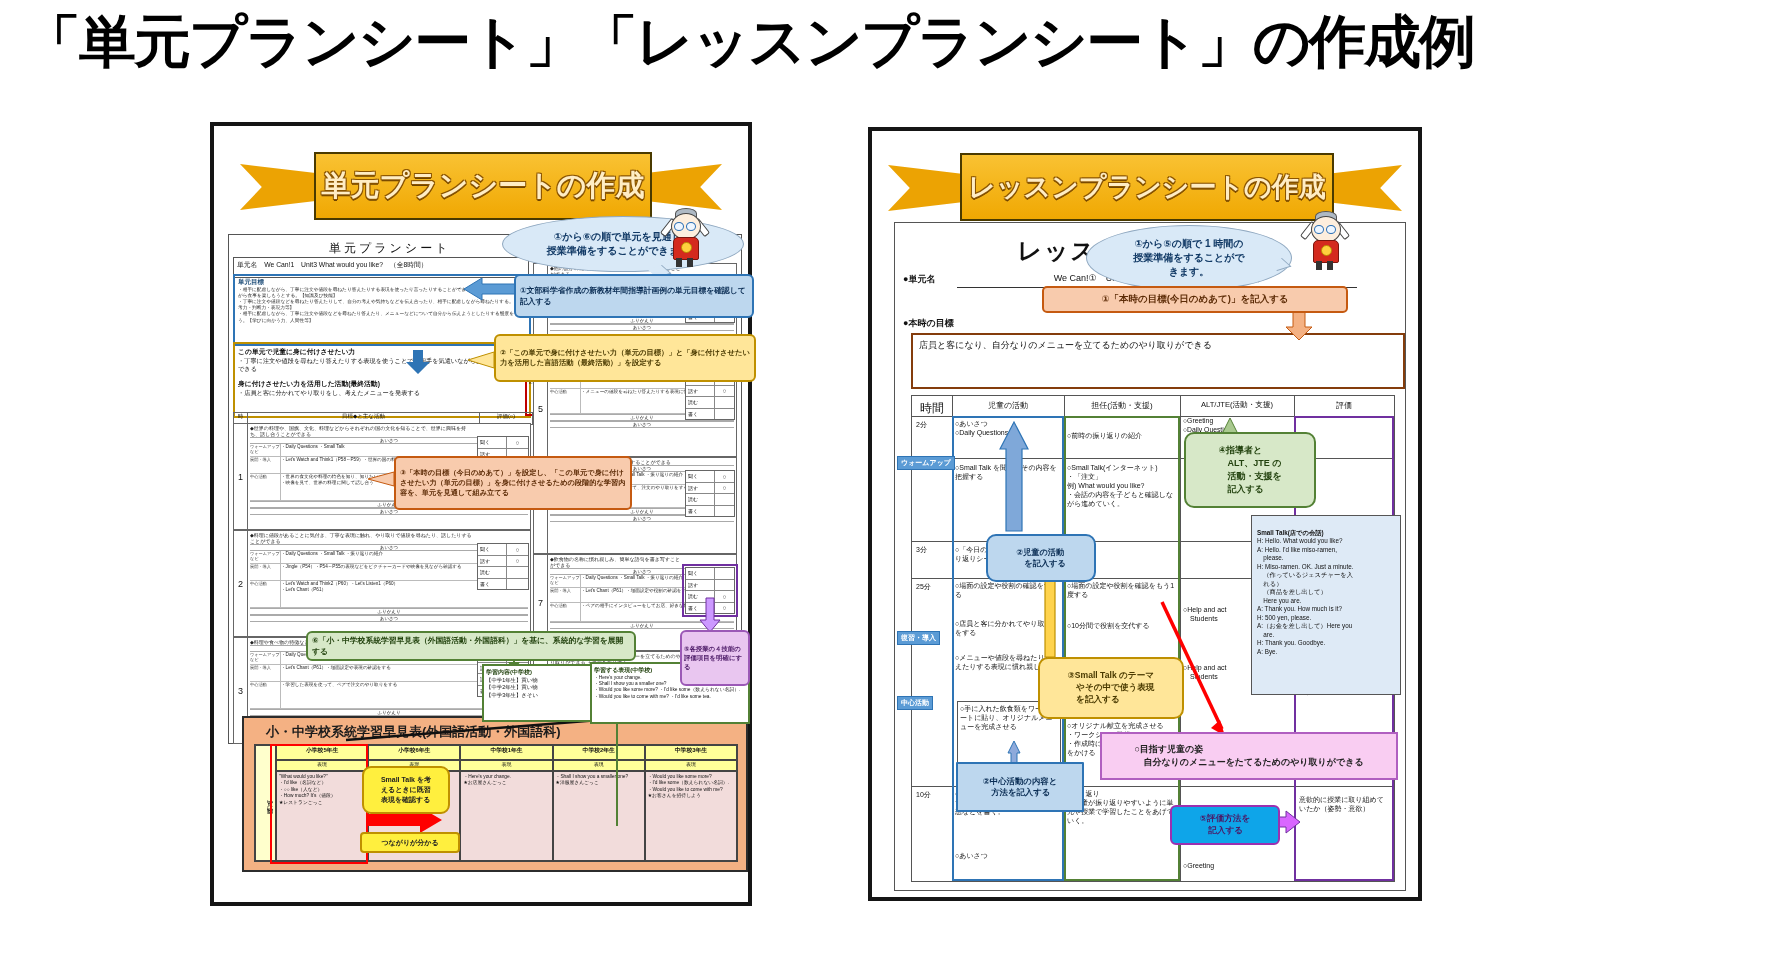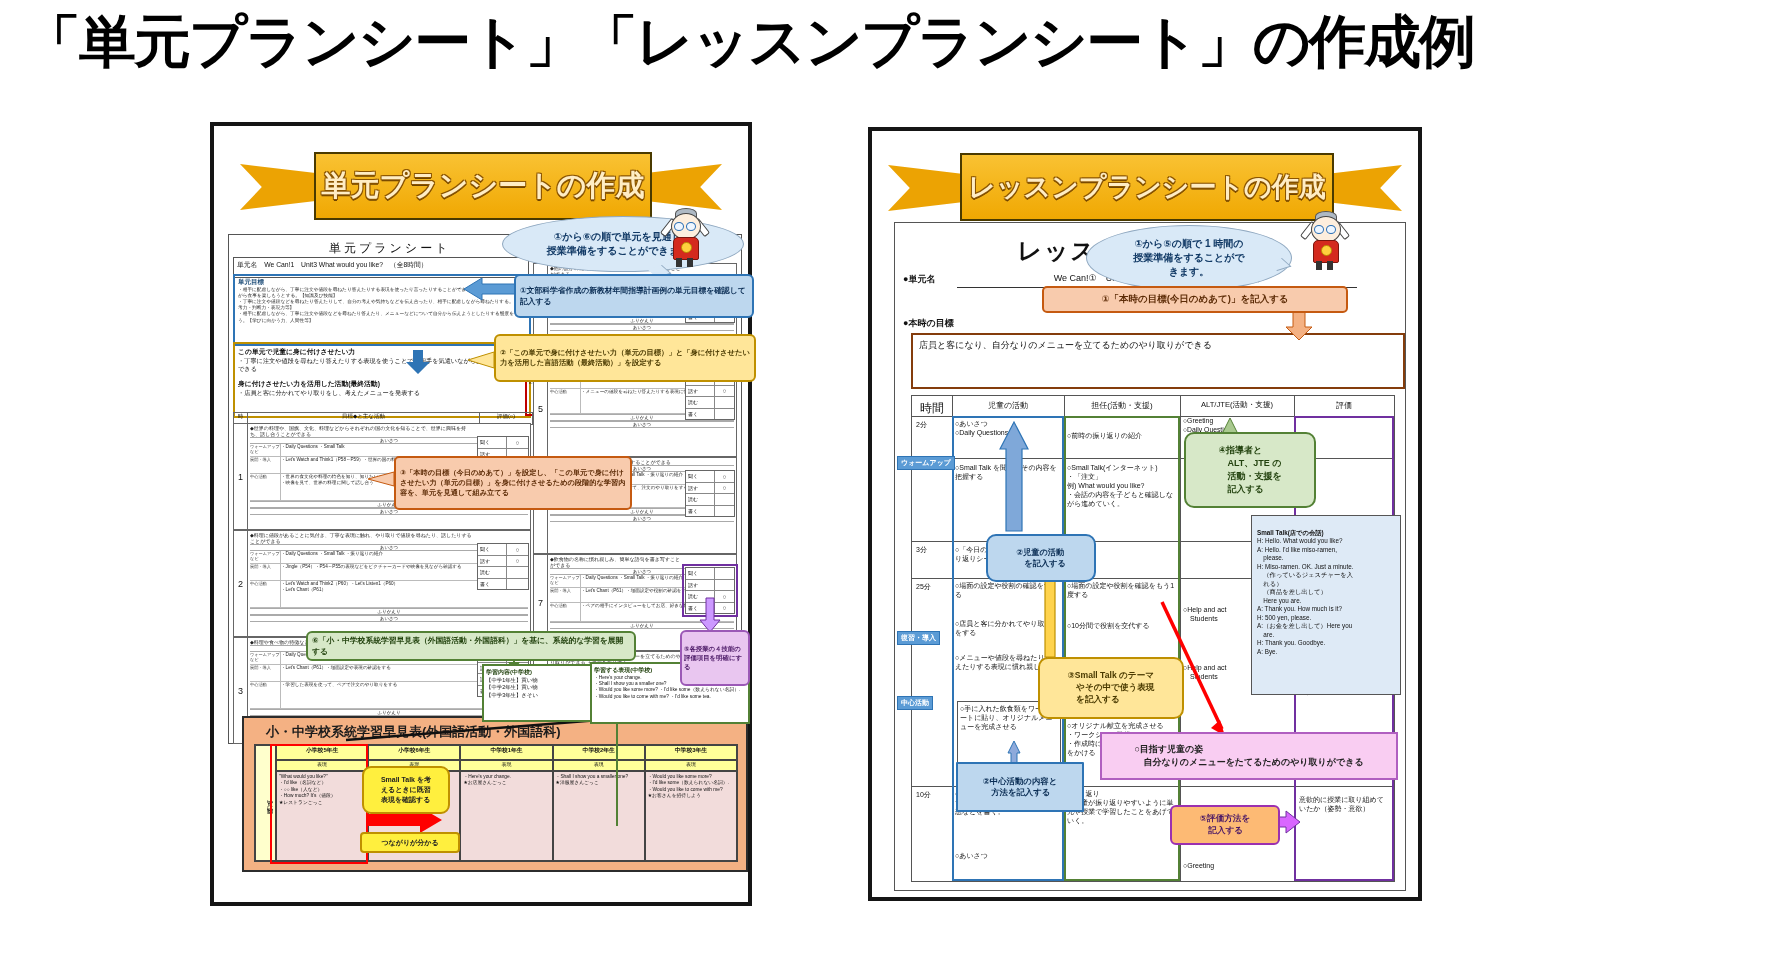--- a/index.html
+++ b/index.html
@@ -674,19 +674,19 @@
 　を記入する</div>
     <div class="co co-green pre" style="left:312px;top:301px;width:128px;height:72px;font-size:9px;border-radius:10px;">④指導者と
 　ALT、JTE の
 　活動・支援を
 　記入する</div>
     <div class="co co-yellow pre" style="left:166px;top:526px;width:142px;height:58px;font-size:8.6px;border-radius:10px;">③Small Talk のテーマ
 　やその中で使う表現
 　を記入する</div>
     <div class="co co-pink pre" style="left:228px;top:601px;width:294px;height:44px;font-size:9px;background:#f9cdf2;border-color:#b05fc0;z-index:8;">○目指す児童の姿
 　自分なりのメニューをたてるためのやり取りができる</div>
-    <div class="co co-purple pre" style="left:298px;top:674px;width:106px;height:36px;font-size:8.6px;background:#fdba74;border-color:#9b30b0;z-index:8;">⑤評価方法を
+    <div class="co co-purple pre" style="left:298px;top:674px;width:106px;height:36px;font-size:8.6px;background:#0ea5e9;border-color:#9b30b0;z-index:8;">⑤評価方法を
 　記入する</div>
     <div class="co co-blue pre" style="left:84px;top:631px;width:124px;height:46px;font-size:8.4px;border-radius:1px;z-index:8;">②中心活動の内容と
 　方法を記入する</div>
   </div>
 
 </div>
 
 </body></html>

